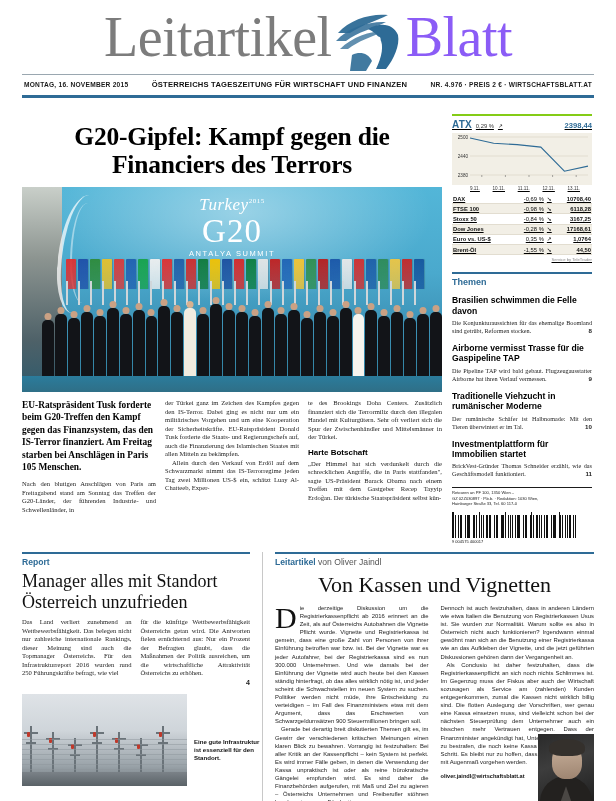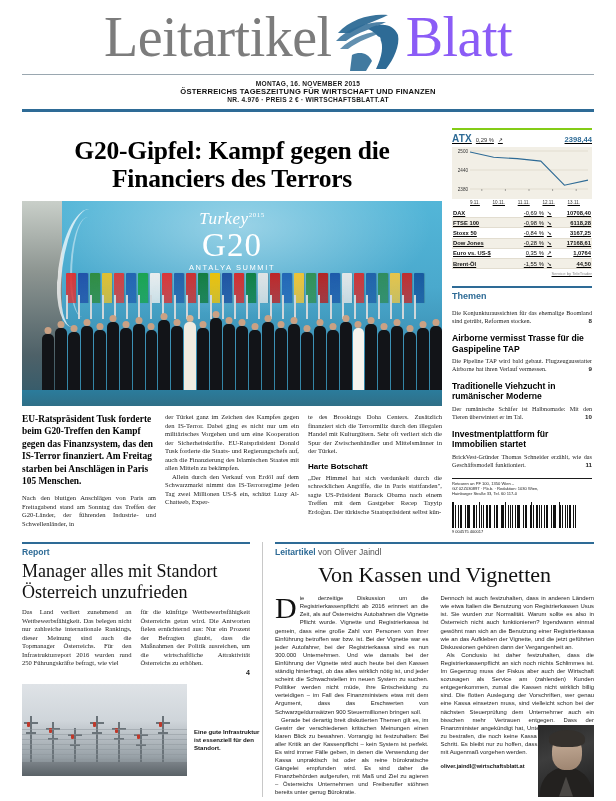--- a/index.html
+++ b/index.html
@@ -27,21 +27,21 @@
     position:absolute; left: 332px; top: 3px; width: 72px; height: 62px;
   }
 
   
   .dateline-rules { margin: 0 22px; }
   .rule-thin { height:1px; background:#9aa7b0; }
   .rule-thick { height:3px; background:#2e6b96; margin-top:2px; }
   .dateline {
     margin: 0 22px; padding: 5px 2px 4px 2px;
     display:flex; align-items:center; justify-content:space-between;
-    font-size: 6.6px; letter-spacing: 0.25px; flex-direction: column;
+    font-size: 6.6px; letter-spacing: 0.25px;
   }
   .dl-left { color:#1a1a1a; font-weight:700; }
   .dl-center { color:#111; font-weight:700; font-size:7.6px; letter-spacing:0.2px; }
   .dl-right { color:#1a1a1a; font-weight:700; }
 
   
   .content { position:relative; margin: 16px 22px; }
   .top-area { display:flex; gap:0; }
   .left-col { width: 420px; }
   .right-col { width: 150px; padding-left:10px; }
@@ -536,20 +536,21 @@
       <td class="q-val">44,50</td>
     </tr>
               </tbody>
           </table>
           <div class="src-note">Service by TeleTrader</div>
         </div>
 
         <div class="themen-head">Themen</div>
         <div id="themenlist">
     <div class="themen-item">
+      <div class="themen-title">Brasilien schwimmen die Felle davon</div>
       <div class="themen-body">Die Konjunkturaussichten für das ehemalige Boomland sind getrübt, Reformen stocken. <span class="pg">8</span></div>
     </div>
     <div class="themen-item">
       <div class="themen-title">Airborne vermisst Trasse für die Gaspipeline TAP</div>
       <div class="themen-body">Die Pipeline TAP wird bald gebaut. Flugzeugausstatter Airborne hat ihren Verlauf vermessen. <span class="pg">9</span></div>
     </div>
     <div class="themen-item">
       <div class="themen-title">Traditionelle Viehzucht in rumänischer Moderne</div>
       <div class="themen-body">Der rumänische Schäfer ist Halbnomade: Mit den Tieren überwintert er im Tal. <span class="pg">10</span></div>
     </div>

